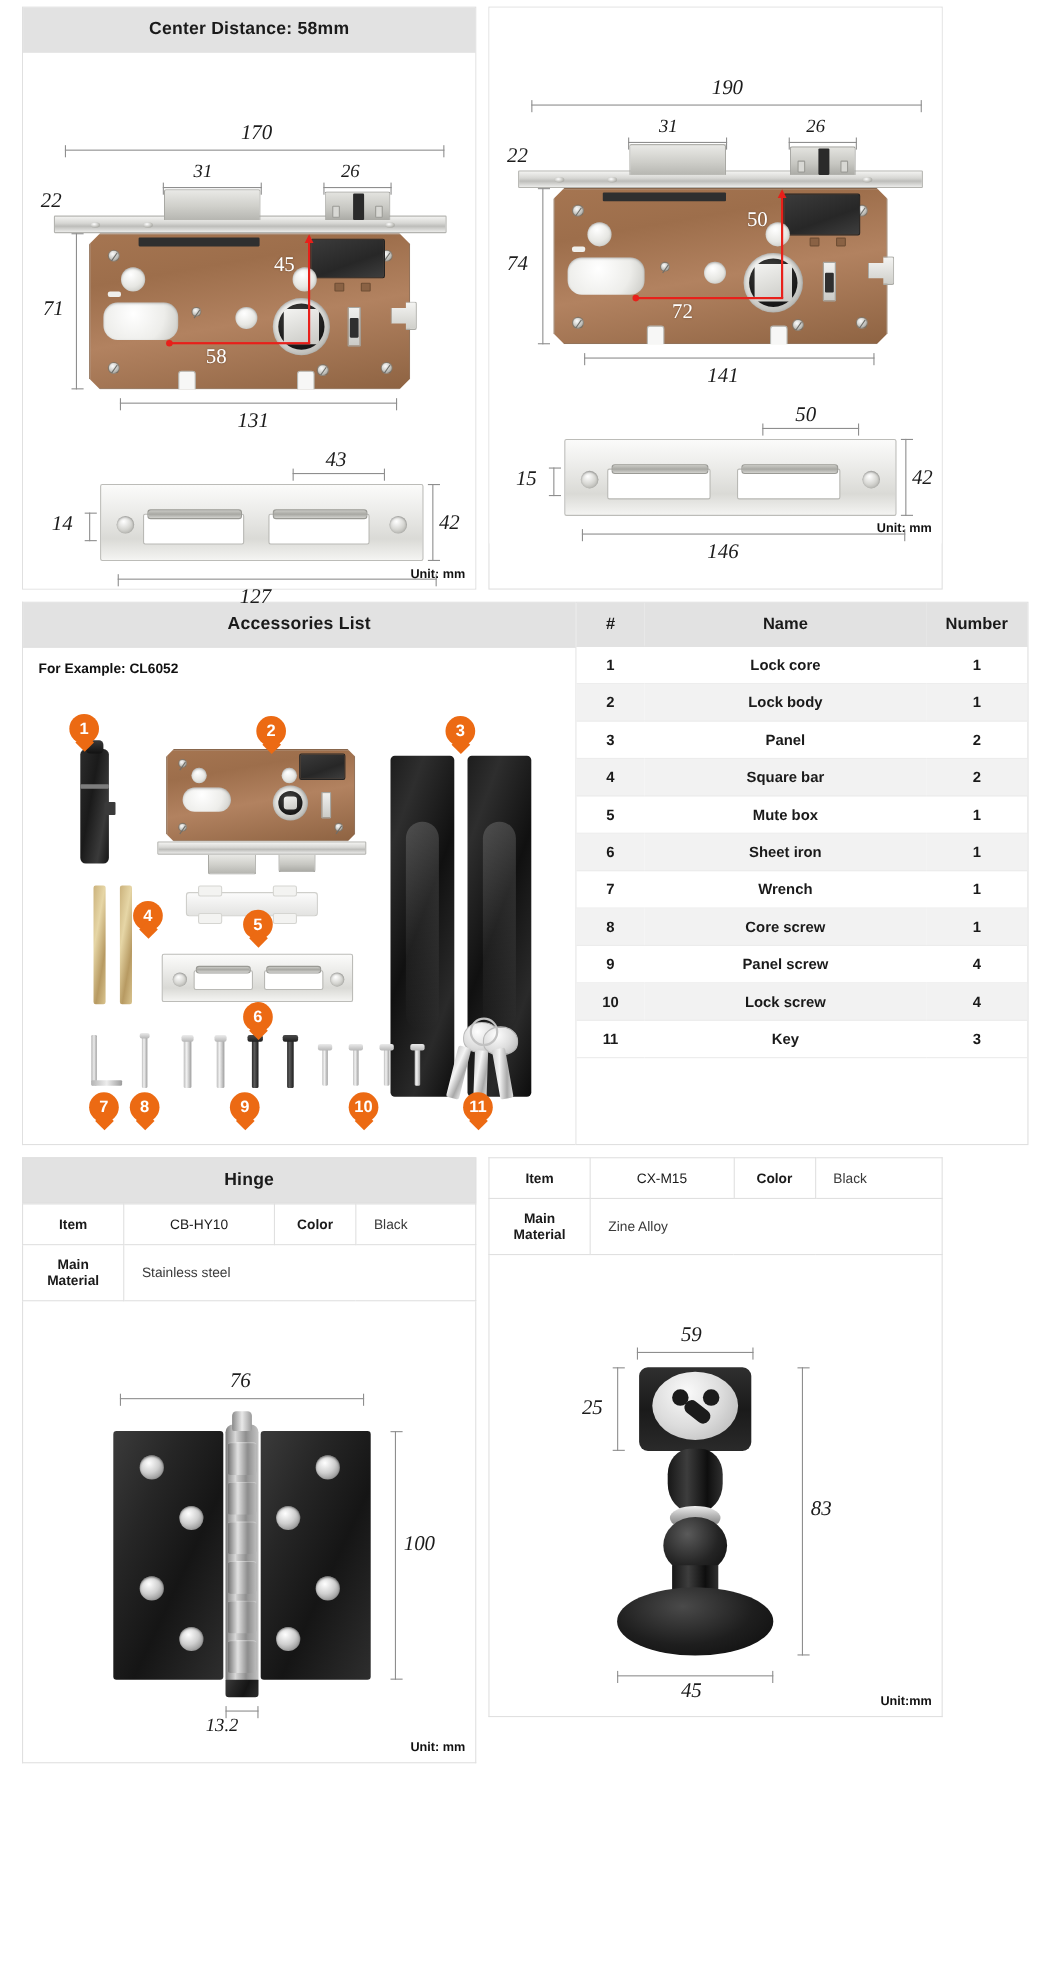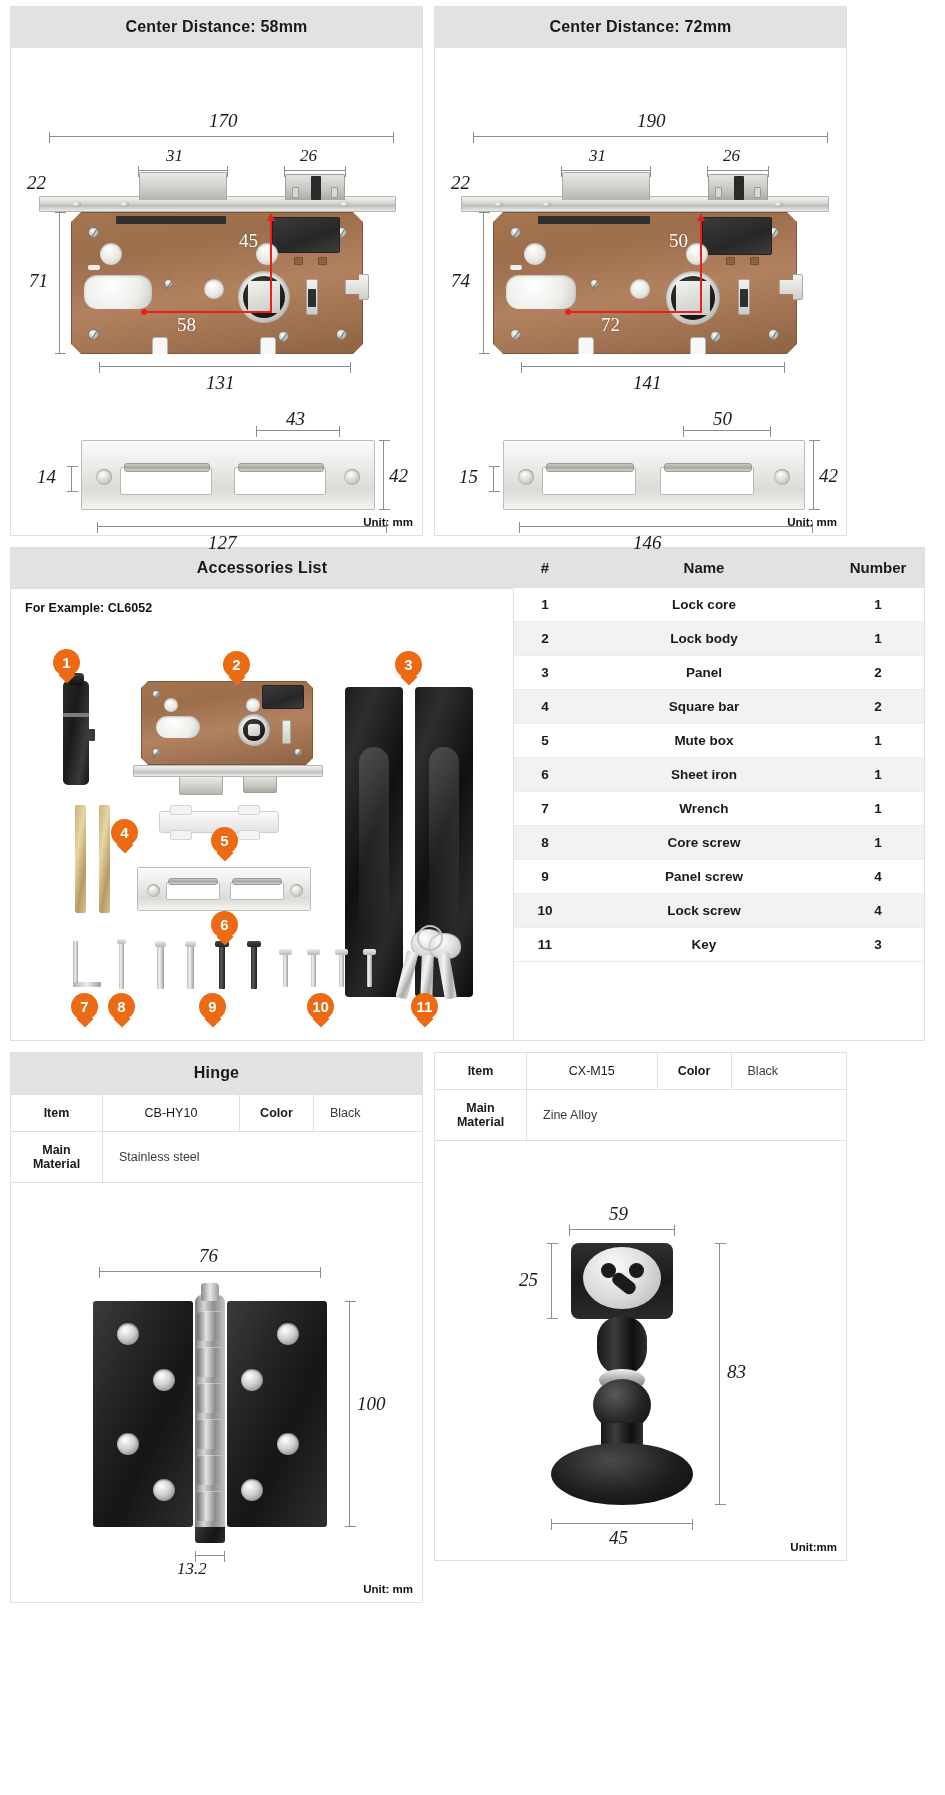--- a/index.html
+++ b/index.html
@@ -4,21 +4,21 @@
 <style>
   * { box-sizing: border-box; }
   body {
     margin: 0;
     padding: 0;
     width: 945px;
     background: #ffffff;
     font-family: "Liberation Sans", sans-serif;
     color: #1a1a1a;
   }
-  .sheet { width: 945px; padding: 6px 10px 10px 10px; }
+  .sheet { width: 945px; padding: 6px 10px 10px 20px; }
 
   
   .card { border: 1px solid #e0e0e0; background: #fff; }
   .card-head {
     background: #e2e2e2;
     text-align: center;
     font-weight: bold;
     font-size: 16px;
     padding: 11px 4px;
     letter-spacing: .2px;
@@ -444,21 +444,20 @@
         <div class="dnum" style="left:26px; top:418px;">14</div>
 
         <div class="dim-h" style="left:86px; top:478px; width:290px;"></div>
         <div class="dnum" style="left:197px; top:484px;">127</div>
 
         <div class="unit-tag">Unit: mm</div>
       </div>
     </div>
 
     <div class="card dim-panel">
-      <div class="card-head">Center Distance: 72mm</div>
       <div class="card-body dim-body">
 
         <div class="dim-h" style="left:38px; top:88px; width:355px;"></div>
         <div class="dnum" style="left:202px; top:62px;">190</div>
 
         <div class="dim-h" style="left:126px; top:122px; width:90px;"></div>
         <div class="dnum sm" style="left:154px; top:98px;">31</div>
 
         <div class="dim-h" style="left:272px; top:122px; width:62px;"></div>
         <div class="dnum sm" style="left:288px; top:98px;">26</div>

